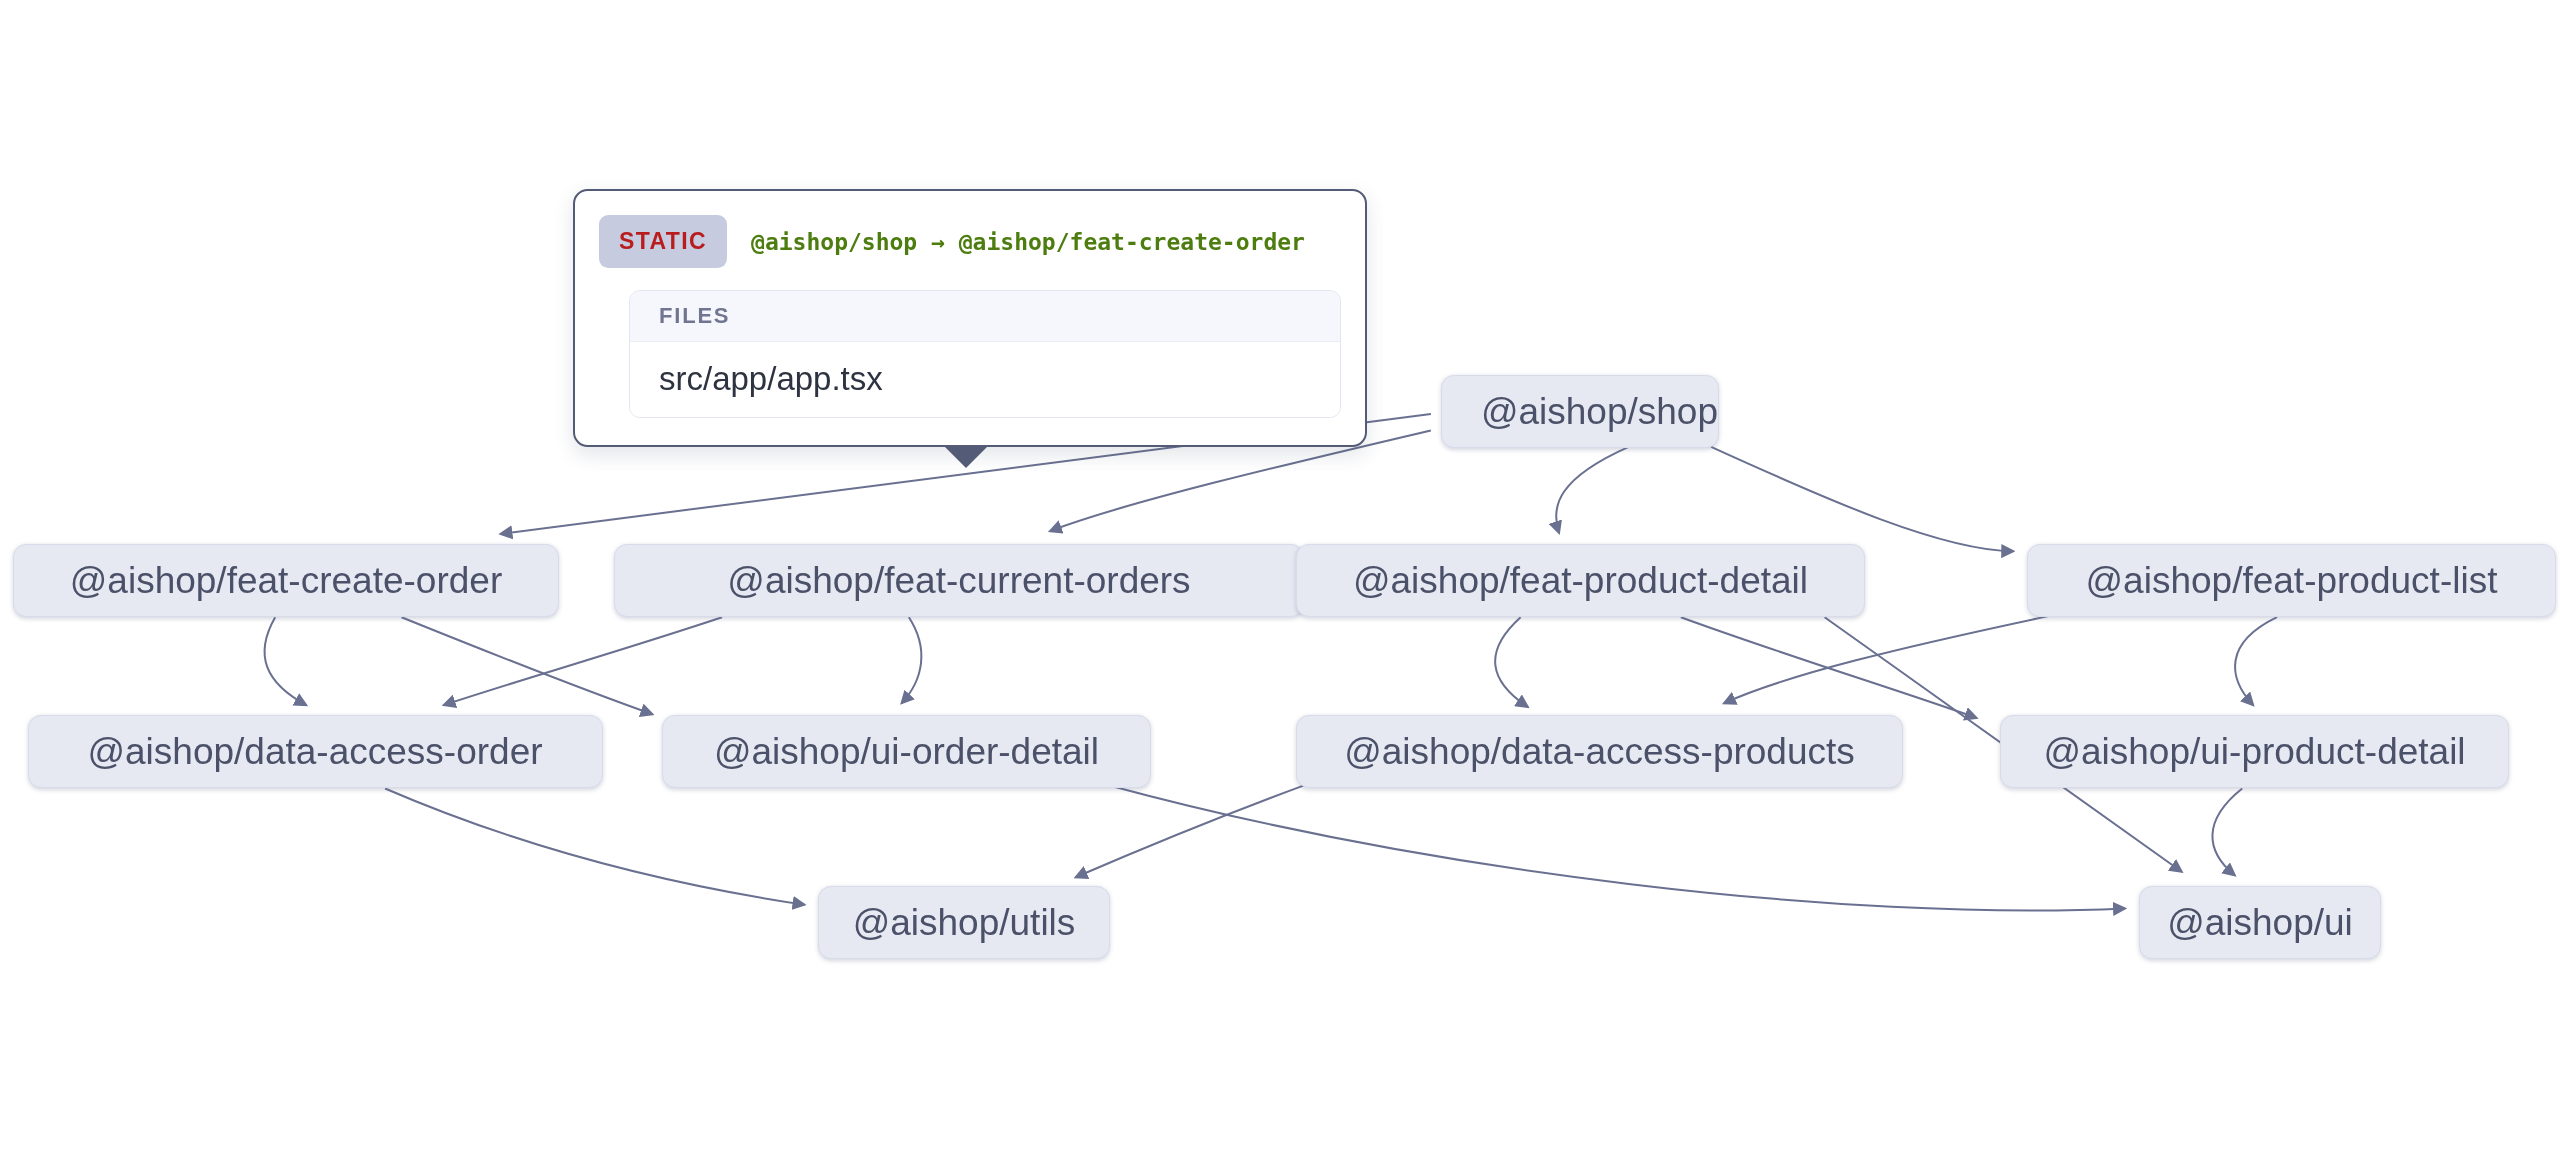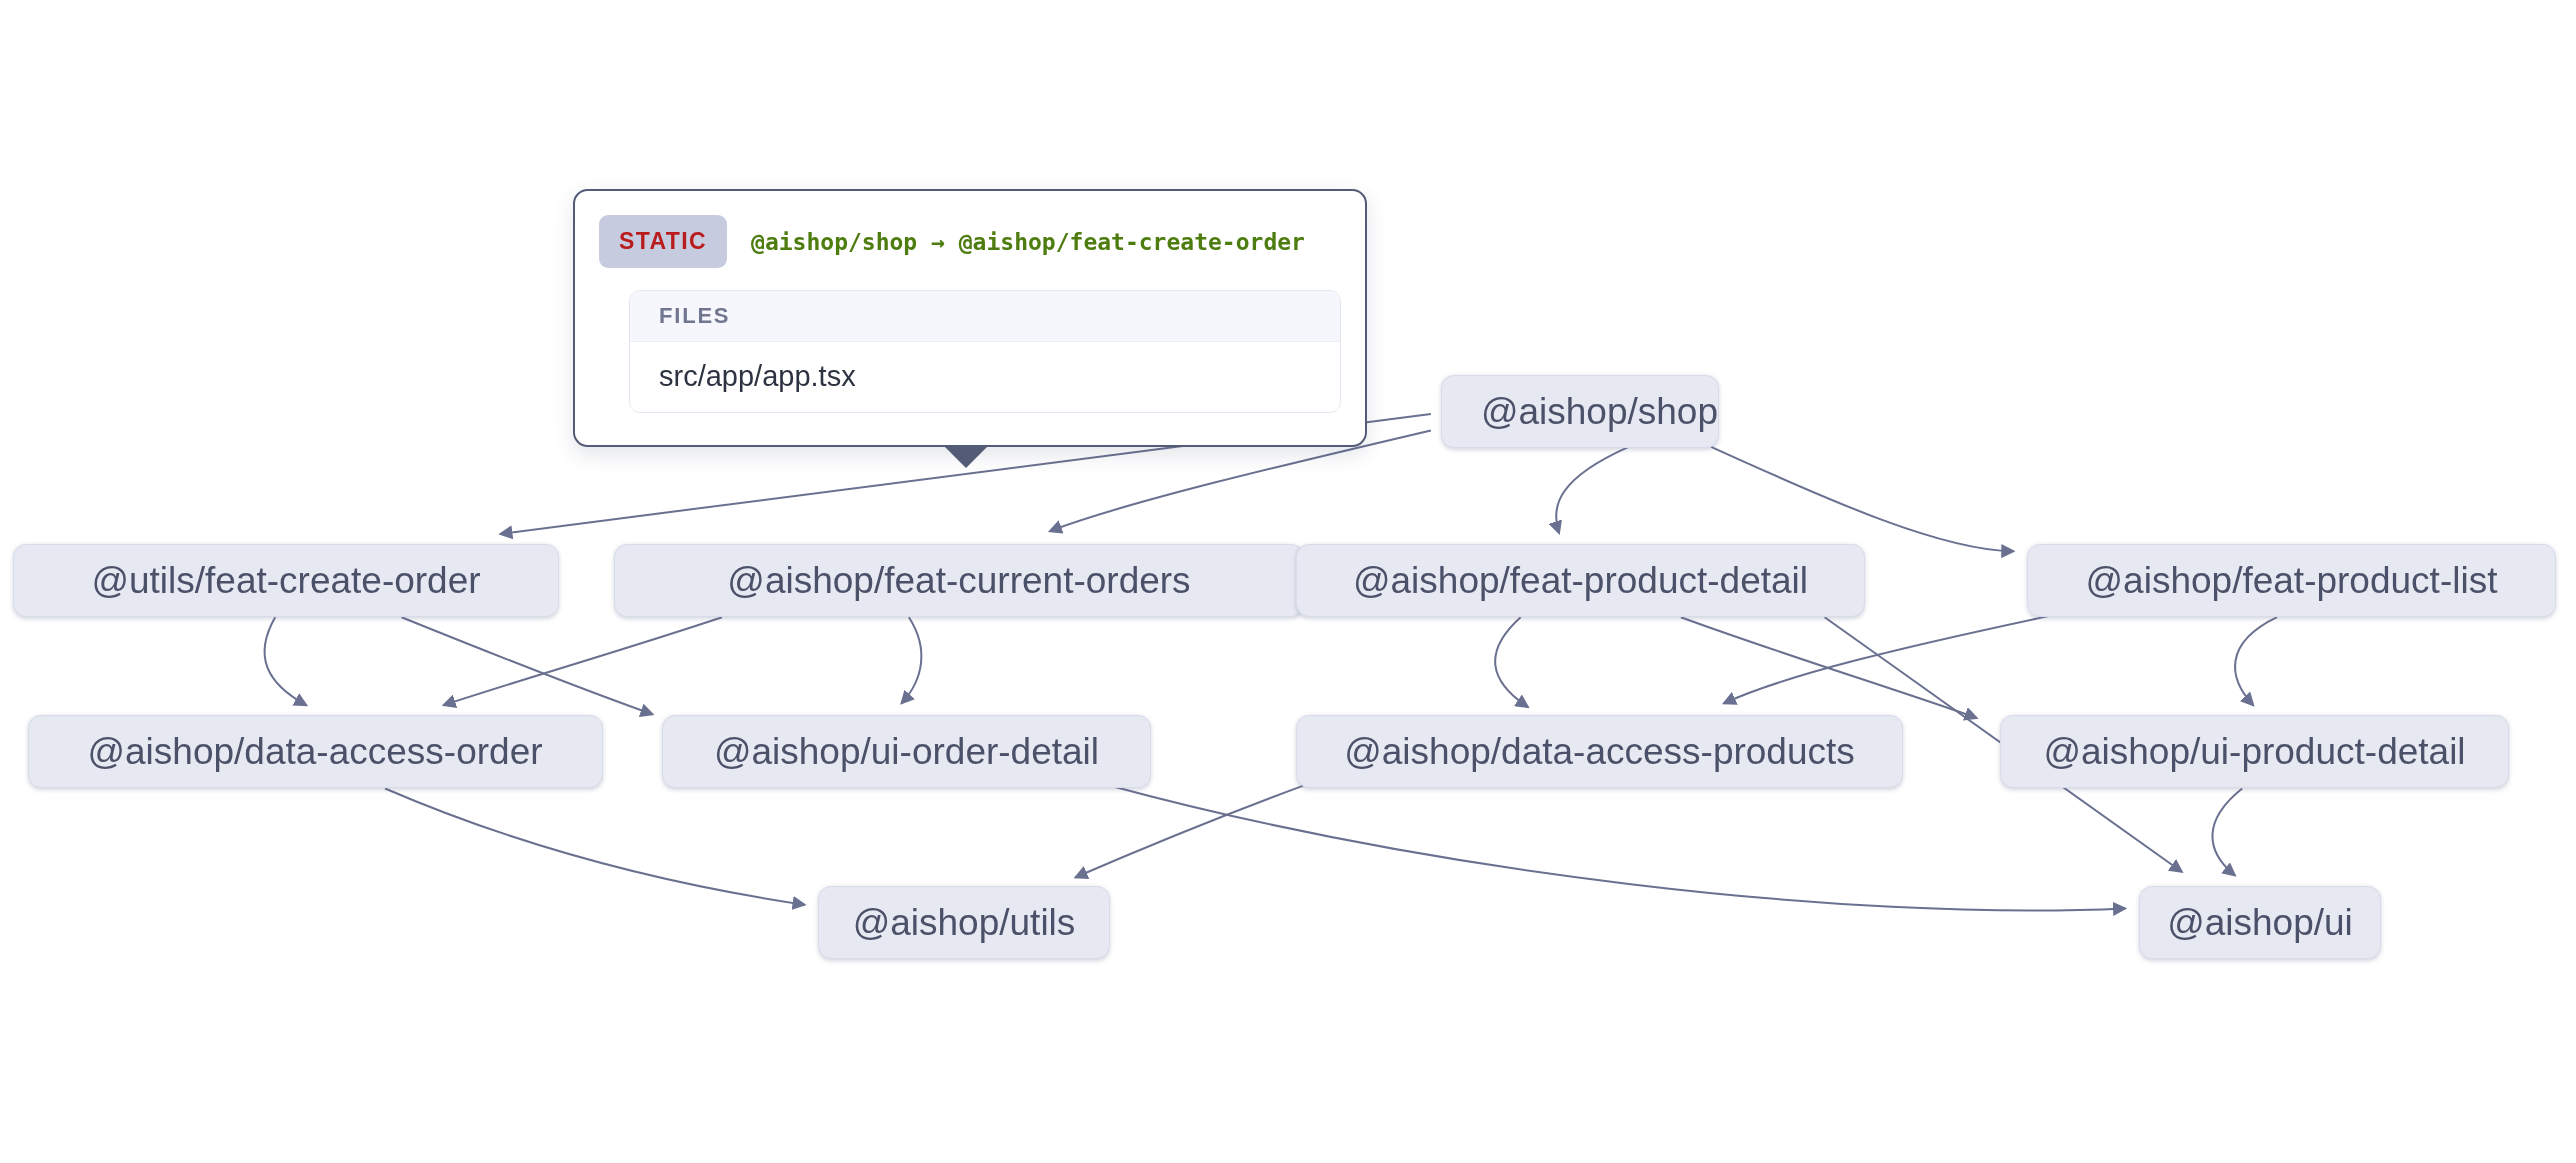--- a/index.html
+++ b/index.html
@@ -45,21 +45,21 @@
   .files-panel{
     margin-top:20px;border:1.8px solid #e3e5f1;border-radius:11px;
     overflow:hidden;background:#ffffff;margin-left:30px;
   }
   .files-header{
     background:#f6f7fc;border-bottom:1.8px solid #eceef6;
     padding:12px 29px;font-size:22px;font-weight:bold;
     letter-spacing:1.8px;color:#70768f;
   }
   .file-row{
-    background:#ffffff;padding:18.3px 29px;font-size:29px;color:#2e3341;
+    background:#ffffff;padding:18.3px 29px;font-size:33px;color:#2e3341;
   }
 </style>
 </head>
 <body>
 
 <div id="canvas">
 
   <svg id="edge-layer" viewBox="0 0 2812 1270" xmlns="http://www.w3.org/2000/svg">
     <defs>
       <marker id="arrowhead" viewBox="0 0 10 10" refX="8.5" refY="5" markerWidth="7" markerHeight="7" orient="auto-start-reverse">
@@ -82,21 +82,21 @@
       <path d="M420,861 C580,930 744,968 878,988" class="edge" marker-end="url(#arrowhead)"></path>
       <path d="M1428,856 C1330,892 1248,926 1174,958" class="edge" marker-end="url(#arrowhead)"></path>
       <path d="M1212,858 C1560,952 2010,1006 2320,992" class="edge" marker-end="url(#arrowhead)"></path>
       <path d="M2448,861 C2404,896 2408,930 2440,956" class="edge" marker-end="url(#arrowhead)"></path>
     </svg>
 
   <div class="node" style="left:1441px;top:375px;width:278px;justify-content:flex-end;">
       <span>@aishop/shop</span>
     </div>
   <div class="node" style="left:13px;top:544px;width:546px;">
-      <span>@utils/feat-create-order</span>
+      <span>@aishop/feat-create-order</span>
     </div>
   <div class="node" style="left:614px;top:544px;width:690px;">
       <span>@aishop/feat-current-orders</span>
     </div>
   <div class="node" style="left:1296px;top:544px;width:569px;">
       <span>@aishop/feat-product-detail</span>
     </div>
   <div class="node" style="left:2027px;top:544px;width:529px;">
       <span>@aishop/feat-product-list</span>
     </div>

